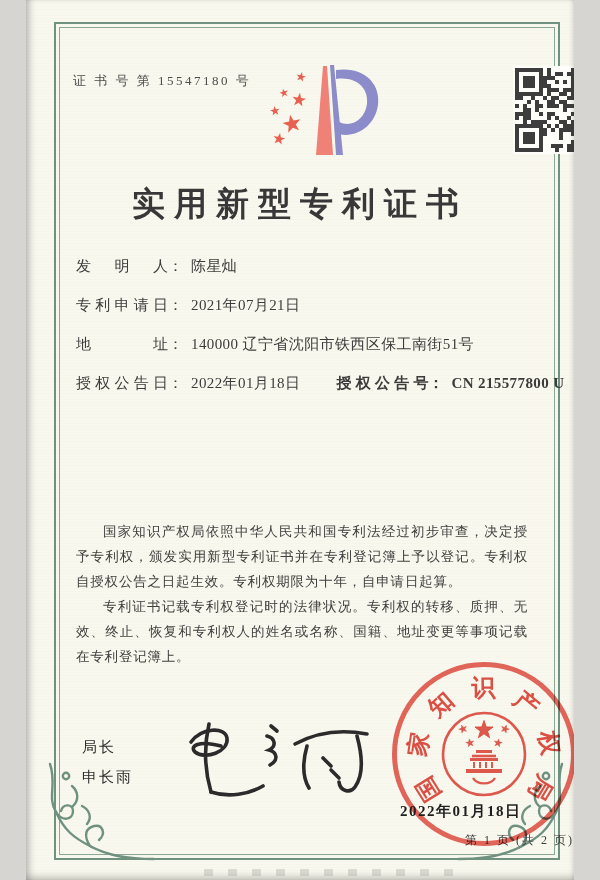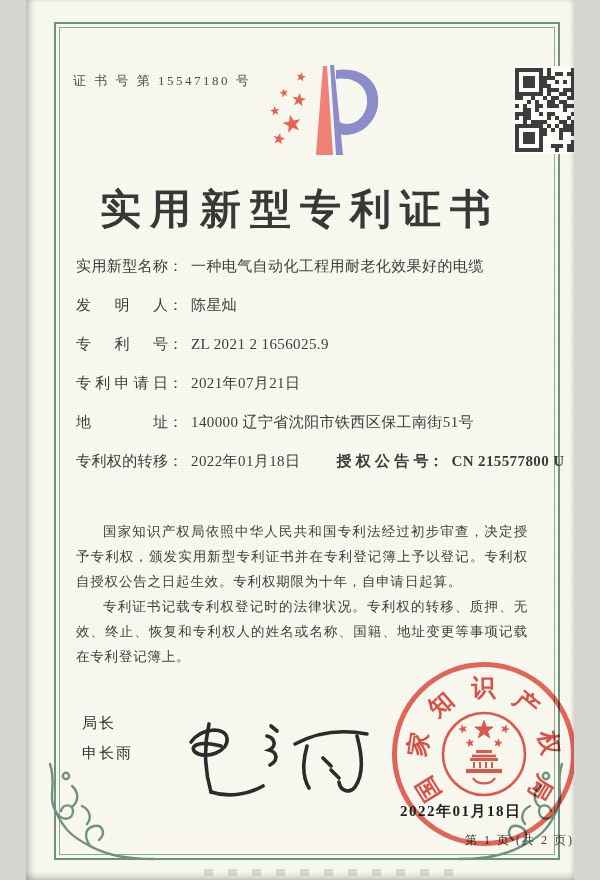--- a/index.html
+++ b/index.html
@@ -19,34 +19,34 @@
   .flourish{position:absolute;z-index:2;}
   .fl-left{left:16px;top:762px;}
   .fl-right{right:4px;top:762px;transform:scaleX(-1);}
   
   .cert-no{position:absolute;left:47px;top:72px;font-size:13px;letter-spacing:2.5px;
         color:#4d4d4d;z-index:3;}
   .logo{position:absolute;left:244px;top:62px;width:118px;height:108px;z-index:3;}
   .qr{position:absolute;left:487px;top:66px;width:84px;height:84px;background:#fdfdfa;
         padding:2px;z-index:3;}
   .title{position:absolute;left:0;right:0;top:182px;margin:0;text-align:center;
-        font-size:41px;font-weight:700;letter-spacing:9px;color:#383838;z-index:3;font-family:Liberation Mono, monospace;}
+        font-size:33px;font-weight:700;letter-spacing:9px;color:#383838;z-index:3;font-family:Liberation Mono, monospace;}
   
   .fields{position:absolute;left:50px;top:254px;width:505px;z-index:3;}
   .row{font-size:15px;line-height:24px;margin-bottom:15px;white-space:nowrap;color:#3c3c3c;}
   .label{display:inline-block;width:92px;text-align:justify;text-align-last:justify;}
   .value{margin-left:8px;letter-spacing:.4px;}
   .grant-group{margin-left:36px;font-weight:bold;}
   
   .paras{position:absolute;left:50px;right:46px;top:520px;z-index:3;}
   .paras p{margin:0;font-size:13.5px;line-height:1.85;letter-spacing:.8px;
         text-indent:2em;text-align:justify;color:#3f3f3f;}
   
-  .signer{position:absolute;left:56px;top:708px;font-size:15px;line-height:2.0;
-        letter-spacing:2px;color:#2d2d2d;z-index:3;}
+  .signer{position:absolute;left:56px;top:734px;font-size:15px;line-height:2.0;
+        letter-spacing:2px;color:#2d2d2d;z-index:3;font-family:Liberation Mono, monospace;}
   .signature{position:absolute;left:145px;top:716px;z-index:3;}
   
   .seal{position:absolute;left:366px;top:662px;width:184px;height:184px;z-index:4;
         mix-blend-mode:multiply;opacity:.93;}
   .seal-ring{position:absolute;inset:0;border:5px solid rgba(224,62,52,.85);
         border-radius:50%;}
   .seal-ring span{position:absolute;left:50%;top:50%;font-size:24px;font-weight:700;
         color:rgba(220,52,42,.92);transform-origin:center;}
   .emblem{position:absolute;left:50%;top:50%;transform:translate(-50%,-50%);}
   .seal-date{position:absolute;left:374px;top:802px;font-size:15px;font-weight:600;
@@ -342,36 +342,30 @@
         <rect x="60" y="80" width="4" height="4"></rect>
         <rect x="64" y="80" width="4" height="4"></rect>
         <rect x="68" y="80" width="4" height="4"></rect>
         <rect x="72" y="80" width="4" height="4"></rect>
       </svg></div>
 
   <h1 class="title">实用新型专利证书</h1>
 
   <div class="fields">
     <div class="row">
-      <span class="label">实用新型名称</span><span>：</span><span class="value">一种电气自动化工程用耐老化效果好的电缆</span>
-    </div>
-    <div class="row">
       <span class="label">发明人</span><span>：</span><span class="value">陈星灿</span>
-    </div>
-    <div class="row">
-      <span class="label">专利号</span><span>：</span><span class="value">ZL 2021 2 1656025.9</span>
     </div>
     <div class="row">
       <span class="label">专利申请日</span><span>：</span><span class="value">2021年07月21日</span>
     </div>
     <div class="row">
       <span class="label">地址</span><span>：</span><span class="value">140000 辽宁省沈阳市铁西区保工南街51号</span>
     </div>
     <div class="row">
-      <span class="label">专利权的转移</span><span>：</span><span class="value">2022年01月18日</span><span class="grant-group"><span class="label">授权公告号</span><span>：</span><span class="value">CN 215577800 U</span></span>
+      <span class="label">授权公告日</span><span>：</span><span class="value">2022年01月18日</span><span class="grant-group"><span class="label">授权公告号</span><span>：</span><span class="value">CN 215577800 U</span></span>
     </div>
   </div>
 
   <div class="paras">
     <p>国家知识产权局依照中华人民共和国专利法经过初步审查，决定授予专利权，颁发实用新型专利证书并在专利登记簿上予以登记。专利权自授权公告之日起生效。专利权期限为十年，自申请日起算。</p>
     <p>专利证书记载专利权登记时的法律状况。专利权的转移、质押、无效、终止、恢复和专利权人的姓名或名称、国籍、地址变更等事项记载在专利登记簿上。</p>
   </div>
 
   <div class="signer">
     <div>局长</div>

